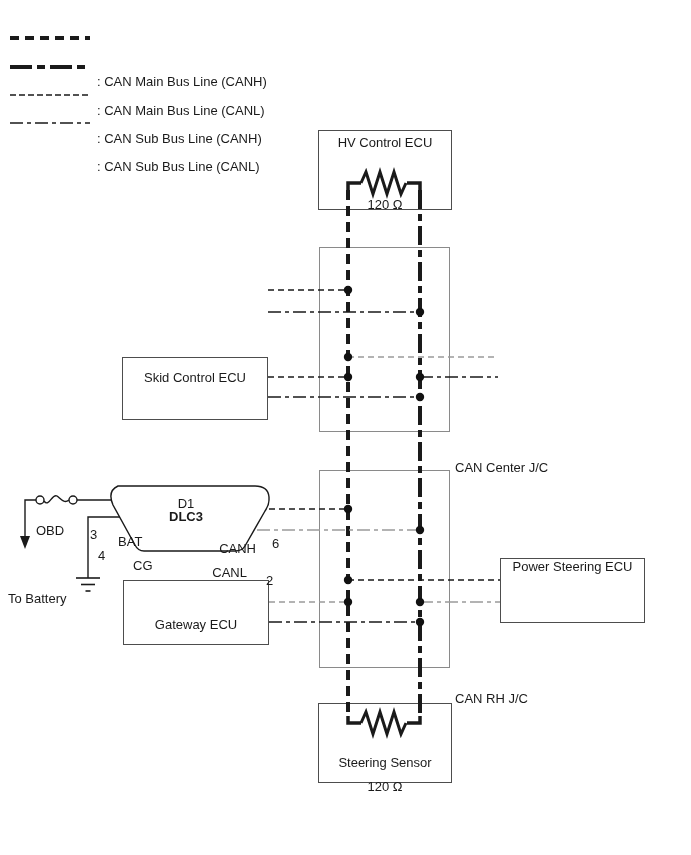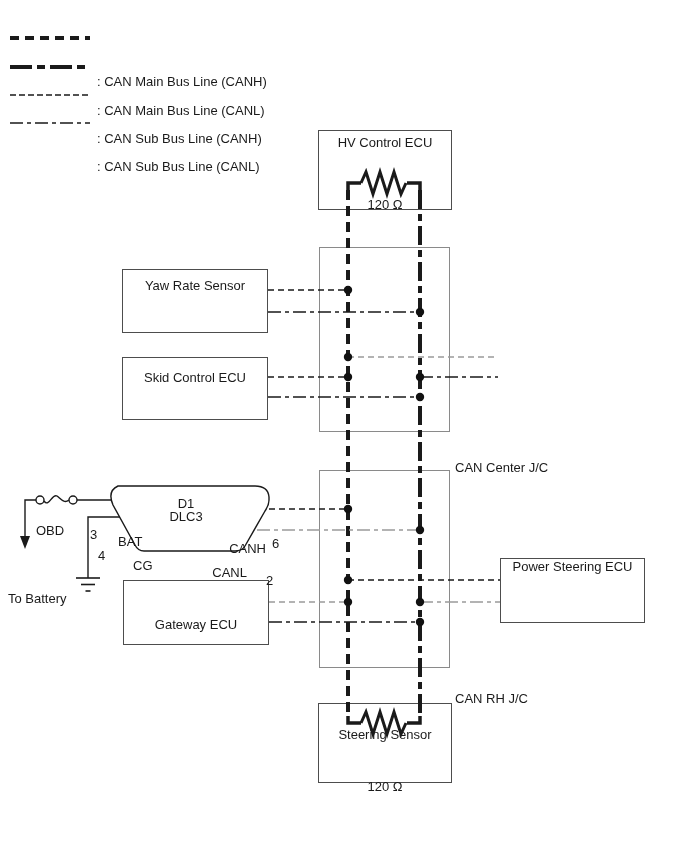--- a/index.html
+++ b/index.html
@@ -27,40 +27,37 @@
 
 <div class="stage">
 
   <div class="boxlayer">
     <div class="box" style="left:318px;top:130px;width:134px;height:80px;padding-top:4px;">
       <span>HV Control ECU</span>
     </div>
 
     <div class="jcbox" style="left:319px;top:247px;width:131px;height:185px;"></div>
 
-    <div class="box" style="left:122px;top:269px;width:146px;height:64px;padding-top:8px;">
-      <span>Yaw Rate Sensor</span>
-    </div>
 
     <div class="box" style="left:122px;top:357px;width:146px;height:63px;padding-top:12px;">
       <span>Skid Control ECU</span>
     </div>
 
 
     <div class="jcbox" style="left:319px;top:470px;width:131px;height:198px;"></div>
 
     <div class="box" style="left:123px;top:580px;width:146px;height:65px;padding-top:36px;">
       <span>Gateway ECU</span>
     </div>
 
     <div class="box" style="left:500px;top:558px;width:145px;height:65px;">
       <span>Power Steering ECU</span>
     </div>
 
-    <div class="box" style="left:318px;top:703px;width:134px;height:80px;align-items:center;padding-bottom:18px;">
+    <div class="box" style="left:318px;top:703px;width:134px;height:80px;align-items:flex-end;padding-bottom:12px;">
       <span>Steering Sensor</span>
     </div>
   </div>
 
   <svg class="wires" width="691" height="855" viewBox="0 0 691 855">
 
     <line x1="10" y1="38" x2="90" y2="38" stroke="#1a1a1a" stroke-width="4" stroke-dasharray="9,6"></line>
     <line x1="10" y1="67" x2="90" y2="67" stroke="#1a1a1a" stroke-width="4" stroke-dasharray="22,5,8,5"></line>
     <line x1="10" y1="95" x2="90" y2="95" stroke="#1a1a1a" stroke-width="1.4" stroke-dasharray="6,3"></line>
     <line x1="10" y1="123" x2="90" y2="123" stroke="#1a1a1a" stroke-width="1.4" stroke-dasharray="13,4,4,4"></line>
@@ -134,24 +131,24 @@
     <span class="lbl" style="left:97px;top:88px;">: CAN Sub Bus Line (CANH)</span>
     <span class="lbl" style="left:97px;top:116px;">: CAN Sub Bus Line (CANL)</span>
 
     <span class="lbl ctr" style="left:318px;top:154px;width:134px;">120 Ω</span>
     <span class="lbl ctr" style="left:318px;top:736px;width:134px;">120 Ω</span>
 
     <span class="lbl" style="left:455px;top:417px;">CAN Center J/C</span>
     <span class="lbl" style="left:455px;top:648px;">CAN RH J/C</span>
 
     <span class="lbl ctr" style="left:146px;top:453px;width:80px;">D1</span>
-    <span class="lbl ctr" style="left:146px;top:466px;width:80px;">DLC3</span>
+    <span class="lbl ctr" style="left:146px;top:466px;width:80px;font-weight:bold;">DLC3</span>
     <span class="lbl" style="left:118px;top:491px;">BAT</span>
     <span class="lbl" style="left:133px;top:515px;">CG</span>
-    <span class="lbl rt" style="left:224px;top:498px;width:42px;">CANH</span>
+    <span class="lbl rt" style="left:214px;top:498px;width:42px;">CANH</span>
     <span class="lbl rt" style="left:205px;top:522px;width:42px;">CANL</span>
     <span class="lbl" style="left:90px;top:484px;">3</span>
     <span class="lbl" style="left:98px;top:505px;">4</span>
     <span class="lbl" style="left:272px;top:493px;">6</span>
     <span class="lbl" style="left:266px;top:530px;">2</span>
 
     <span class="lbl" style="left:36px;top:480px;">OBD</span>
     <span class="lbl" style="left:8px;top:548px;">To Battery</span>
   </div>
 

